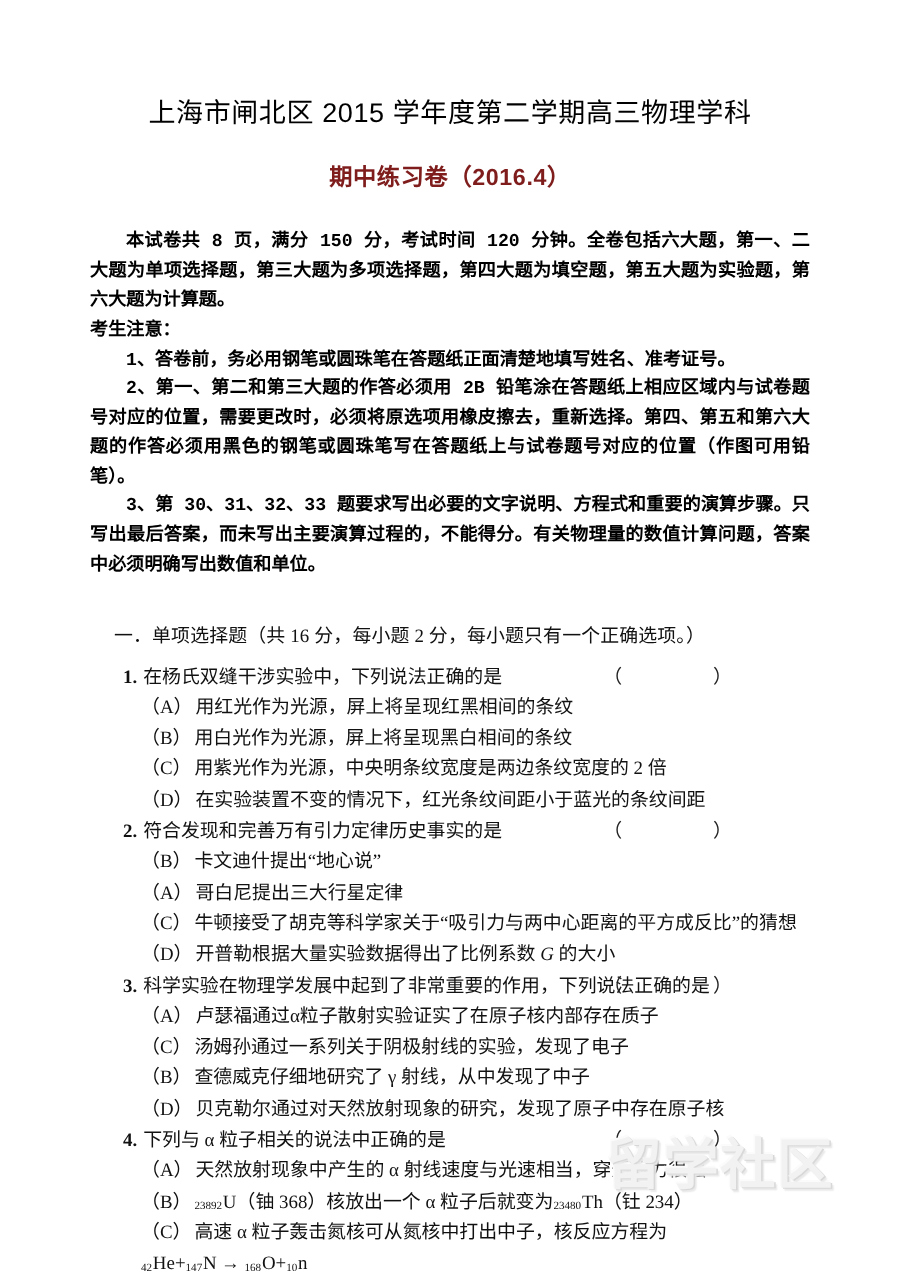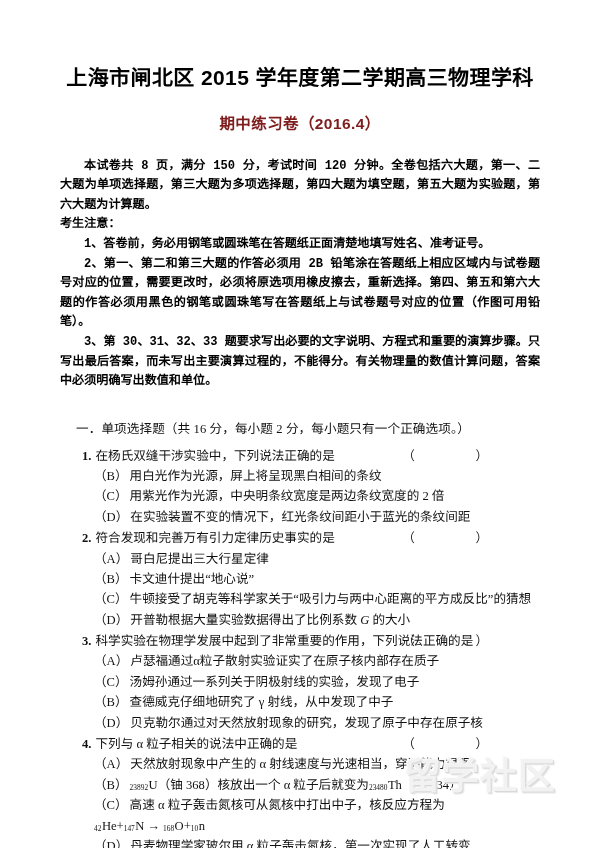--- a/index.html
+++ b/index.html
@@ -26,22 +26,22 @@
     box-sizing: border-box;
   }
 
   
   .title-block {
     padding-top: 62px;
     text-align: center;
   }
   .doc-title-line {
     font-family: "Liberation Sans", "DejaVu Sans", sans-serif;
-    font-weight: bold;
-    font-size: 21px;
+    font-weight: normal;
+    font-size: 18px;
     letter-spacing: 0.4px;
     color: #000;
     line-height: 1.5;
   }
   .doc-subtitle-line {
     font-family: "Liberation Sans", "DejaVu Sans", sans-serif;
     font-weight: bold;
     font-size: 15.5px;
     letter-spacing: 0.4px;
     color: #7f1d1d;
@@ -206,41 +206,44 @@
 
     <p class="section-heading">一．单项选择题（共 16 分，每小题 2 分，每小题只有一个正确选项。）</p>
 
     <div class="question">
       <div class="stem-row">
         <span class="q-no qnum-bold">1.</span>
         <span class="q-body">在杨氏双缝干涉实验中，下列说法正确的是</span>
         <span class="answer-bracket">（　）</span>
       </div>
       <p class="option">
+        <span class="opt-label">（A）</span><span>用红光作为光源，屏上将呈现红黑相间的条纹</span>
+      </p>
+      <p class="option">
         <span class="opt-label">（B）</span><span>用白光作为光源，屏上将呈现黑白相间的条纹</span>
       </p>
       <p class="option">
         <span class="opt-label">（C）</span><span>用紫光作为光源，中央明条纹宽度是两边条纹宽度的 2 倍</span>
       </p>
       <p class="option">
         <span class="opt-label">（D）</span><span>在实验装置不变的情况下，红光条纹间距小于蓝光的条纹间距</span>
       </p>
     </div>
 
     <div class="question">
       <div class="stem-row">
         <span class="q-no qnum-bold">2.</span>
         <span class="q-body">符合发现和完善万有引力定律历史事实的是</span>
         <span class="answer-bracket">（　）</span>
       </div>
       <p class="option">
+        <span class="opt-label">（B）</span><span>卡文迪什提出“地心说”</span>
+      </p>
+      <p class="option">
         <span class="opt-label">（A）</span><span>哥白尼提出三大行星定律</span>
-      </p>
-      <p class="option">
-        <span class="opt-label">（B）</span><span>卡文迪什提出“地心说”</span>
       </p>
       <p class="option">
         <span class="opt-label">（C）</span><span>牛顿接受了胡克等科学家关于“吸引力与两中心距离的平方成反比”的猜想</span>
       </p>
       <p class="option">
         <span class="opt-label">（D）</span><span>开普勒根据大量实验数据得出了比例系数 </span><em class="var">G</em><span> 的大小</span>
       </p>
     </div>
 
     <div class="question">

